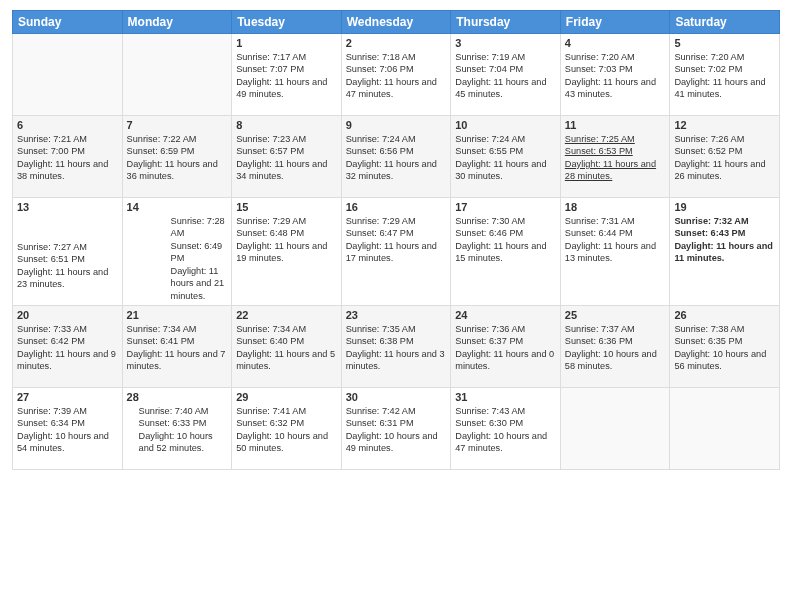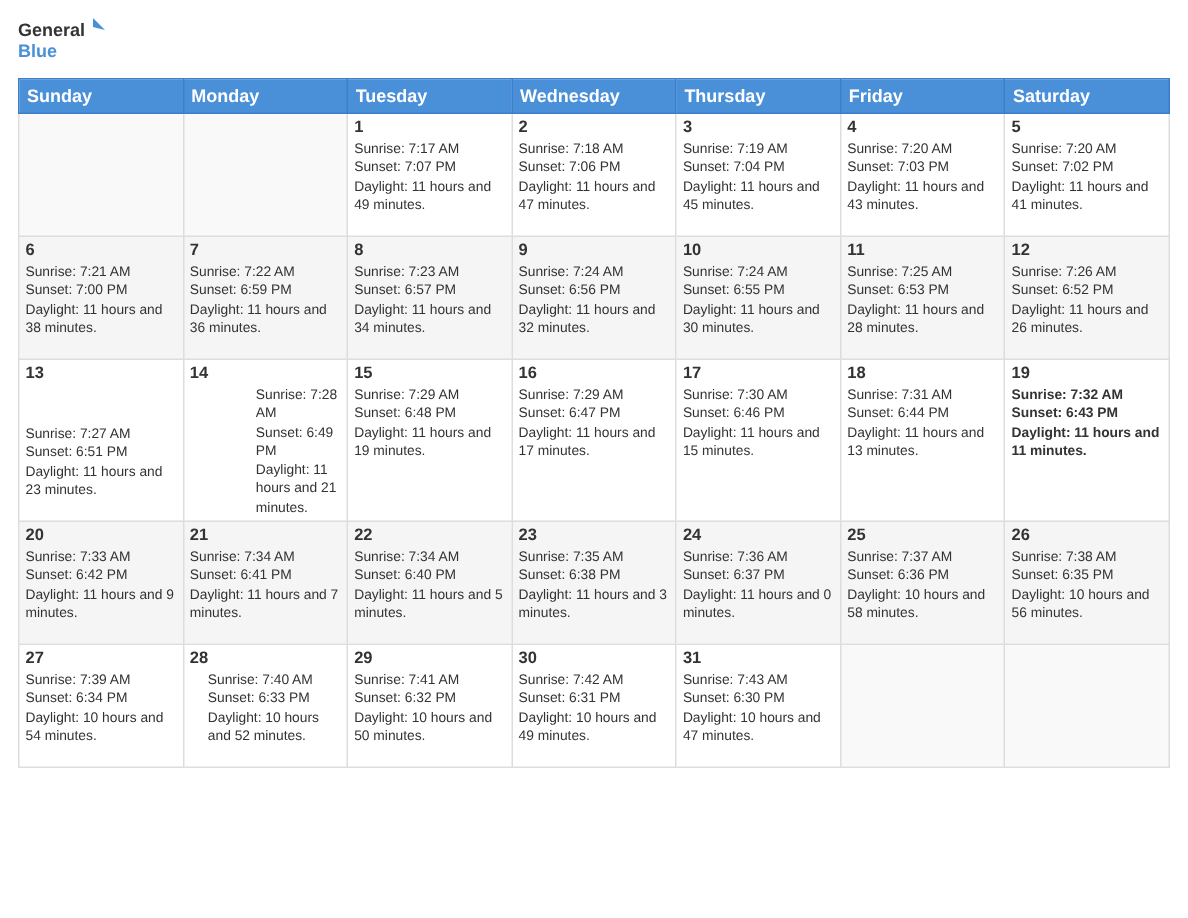--- a/index.html
+++ b/index.html
@@ -79,33 +79,20 @@
       color: #333;
     }
     .empty-cell {
       background: #f9f9f9 !important;
     }
   </style>
 </head>
 <body>
 
 <div class="page">
-  <div class="header">
-    <div class="logo">
-<svg width="60" height="36" viewBox="0 0 60 36">
-  <text x="0" y="14" font-size="12" font-weight="bold" fill="#333" font-family="Arial">General</text>
-  <polygon points="50,2 58,10 50,8" fill="#4a90d9"></polygon>
-  <text x="0" y="28" font-size="12" font-weight="bold" fill="#4a90d9" font-family="Arial">Blue</text>
-</svg>
-      </div>
-    <div class="title-block">
-      <div class="month-title"></div>
-      <div class="location"></div>
-    </div>
-  </div>
 
   <table class="calendar">
     <thead>
       <tr>
       <th>Sunday</th>
           <th>Monday</th>
           <th>Tuesday</th>
           <th>Wednesday</th>
           <th>Thursday</th>
           <th>Friday</th>
@@ -173,21 +160,21 @@
 Daylight: 11 hours and 32 minutes.</div>
           </td>
           <td>
             <span class="day-num">10</span>
             <div class="cell-text" style="white-space: pre-line;">Sunrise: 7:24 AM
 Sunset: 6:55 PM
 Daylight: 11 hours and 30 minutes.</div>
           </td>
           <td>
             <span class="day-num">11</span>
-            <div class="cell-text" style="white-space: pre-line;">Sunrise: 7:25 AM
+            <div class="cell-text" style="white-space: pre-line; text-decoration: underline;">Sunrise: 7:25 AM
 Sunset: 6:53 PM
 Daylight: 11 hours and 28 minutes.</div>
           </td>
           <td>
             <span class="day-num">12</span>
             <div class="cell-text" style="white-space: pre-line;">Sunrise: 7:26 AM
 Sunset: 6:52 PM
 Daylight: 11 hours and 26 minutes.</div>
           </td>
         </tr>

